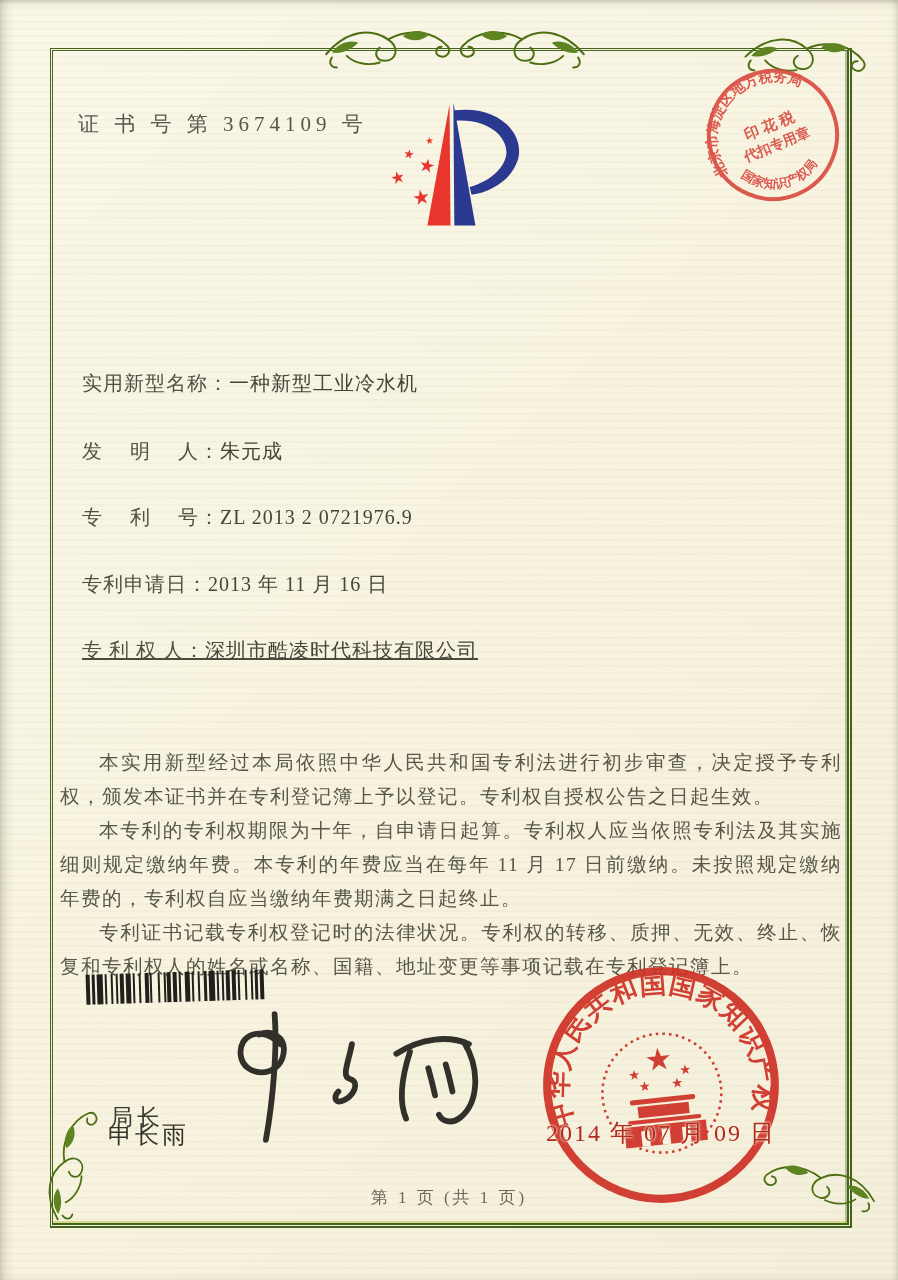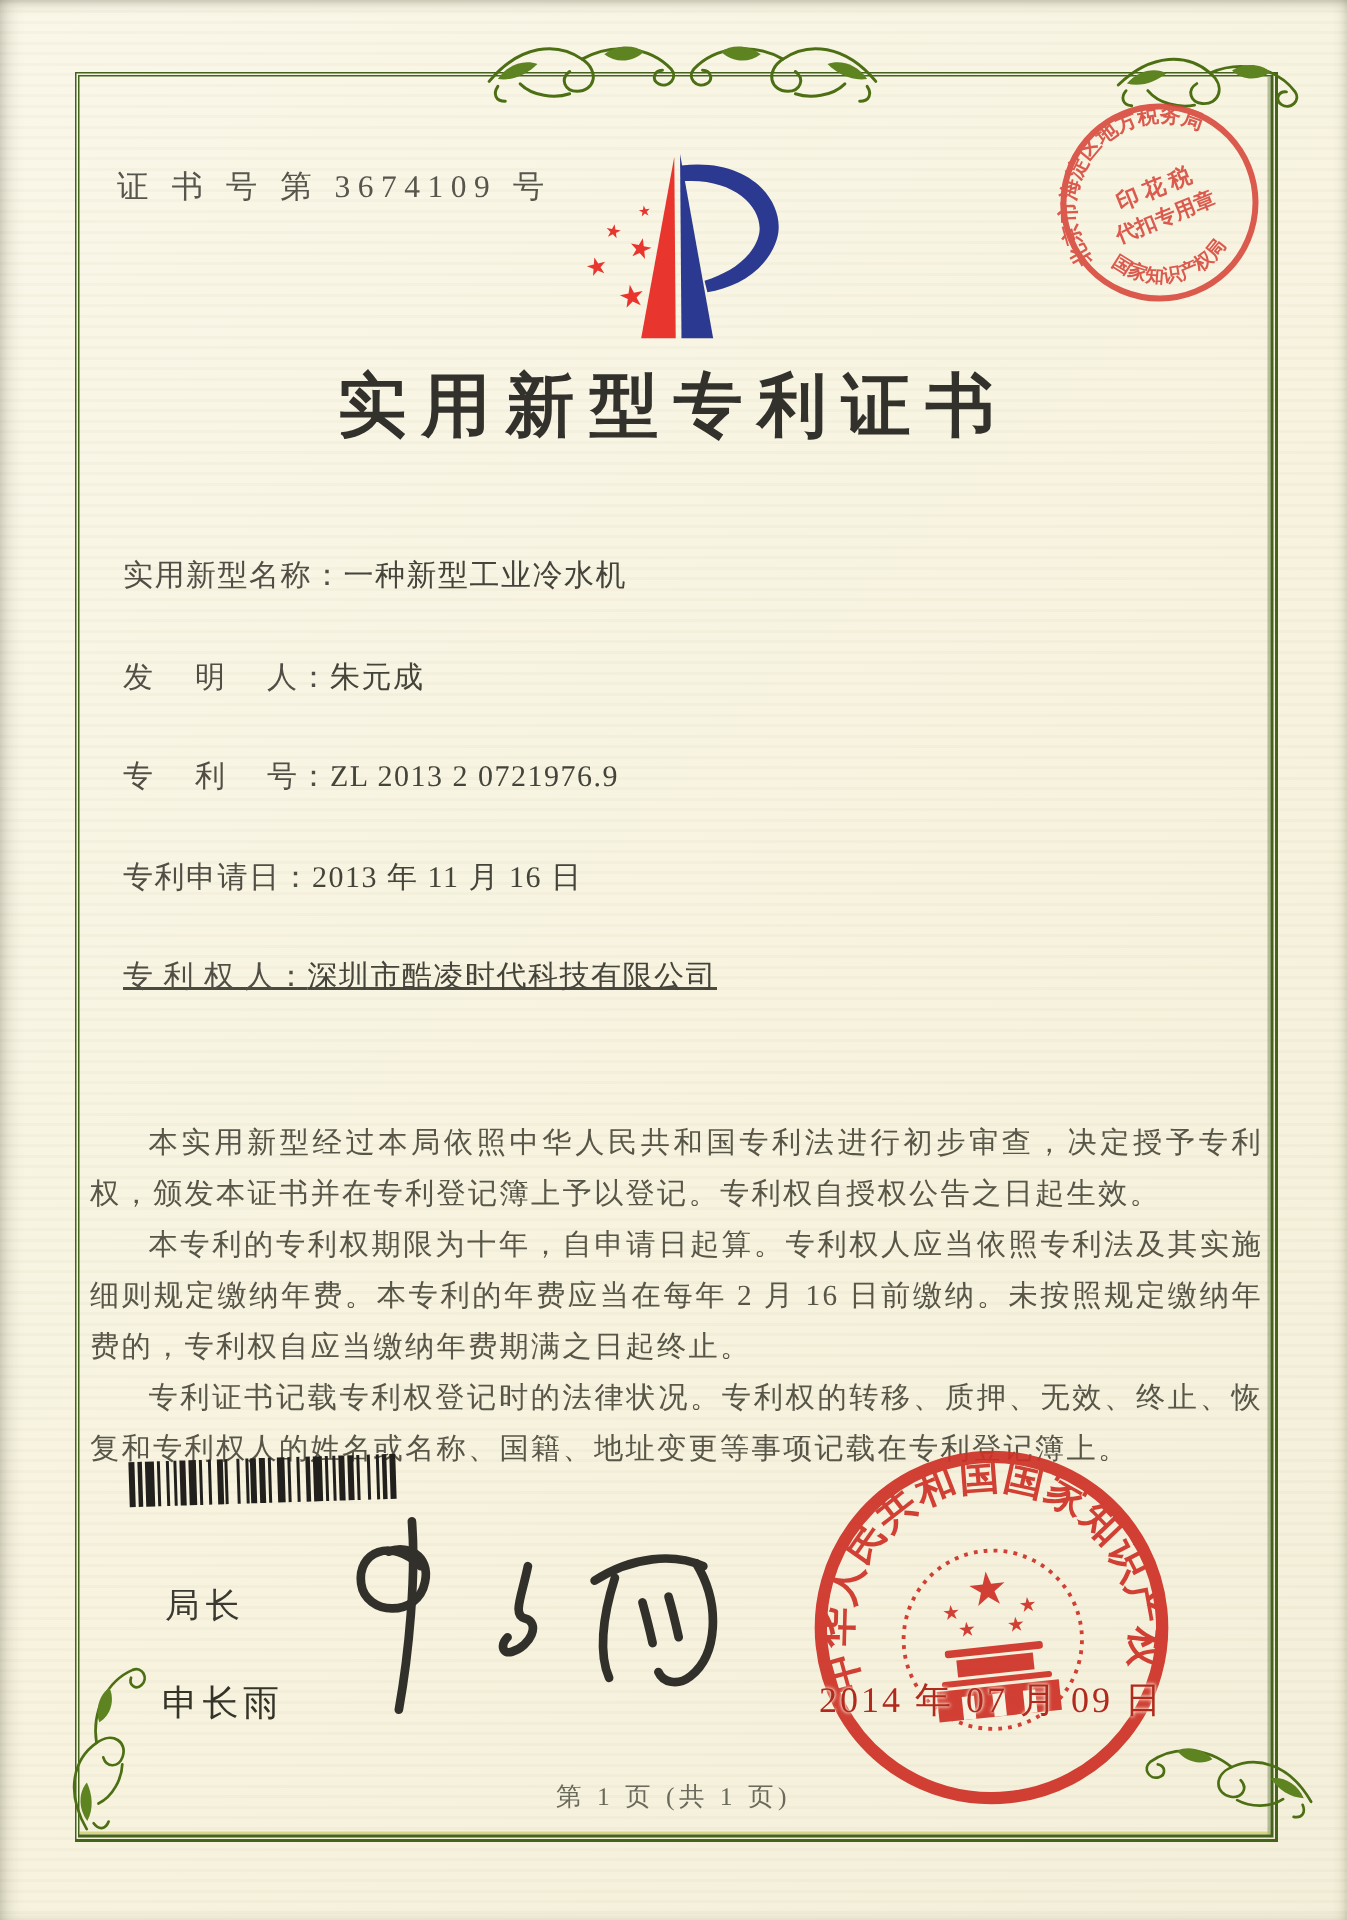--- a/index.html
+++ b/index.html
@@ -38,21 +38,21 @@
     font-size:19.5px; line-height:34px; color:#585648;
     text-align:justify; letter-spacing:1.5px;
   }
   .body-text p{ text-indent:2em; }
   .barcode{
     left:86px; top:972px; height:30px; display:flex; align-items:stretch;
     transform:rotate(-1.8deg);
   }
   .barcode .bar{ background:#22201d; display:block; }
   .barcode .gap{ background:transparent; display:block; }
-  .sig-title{ left:110px; top:1055px; font-size:23px; color:#3b3a32; font-family:"Liberation Sans",sans-serif; letter-spacing:4px; }
+  .sig-title{ left:110px; top:1102px; font-size:23px; color:#3b3a32; font-family:"Liberation Sans",sans-serif; letter-spacing:4px; }
   .sig-name{ left:108px; top:1097px; font-size:24px; color:#353429; font-family:"Liberation Sans",sans-serif; letter-spacing:3px;margin-top:22px; }
   .footer{
     left:0; right:0; top:1186px; text-align:center;
     font-size:17px; color:#6b695b; letter-spacing:3px;
   }
   .seal-date{
     left:546px; top:1117px; font-size:24px; letter-spacing:2px; color:#b12a1d;
     text-shadow:0 0 3px #f7f1de, 0 0 2px #f7f1de; z-index:6;
   }
   .office-seal{ left:538px; top:962px; width:246px; height:246px; opacity:.92; transform:rotate(-6deg); z-index:5; }
@@ -106,41 +106,40 @@
     <path d="M92,12 C142,6 166,40 158,64 C151,85 130,97 110,100 L108,92 C128,86 143,74 146,59 C149,41 128,20 92,23 Z" fill="#2b3990"></path>
     <g fill="#e8352e" text-anchor="middle" font-family="'DejaVu Sans',sans-serif">
       <text x="33" y="88" font-size="17" transform="rotate(-14 33 82)">★</text>
       <text x="45" y="62" font-size="13" transform="rotate(10 45 56)">★</text>
       <text x="66" y="47" font-size="10" transform="rotate(-8 66 42)">★</text>
       <text x="64" y="76" font-size="19" transform="rotate(12 63 68)">★</text>
       <text x="57" y="110" font-size="21" transform="rotate(-10 57 100)">★</text>
     </g>
   </svg>
 
-  <div class="abs title">实用新型专利证书</div>
 
   <div class="abs field-row" style="top:370px;">
     <span class="field-label">实用新型名称：</span><span class="field-value">一种新型工业冷水机</span>
   </div>
   <div class="abs field-row" style="top:438px;">
     <span class="field-label">发　 明　 人：</span><span class="field-value">朱元成</span>
   </div>
   <div class="abs field-row" style="top:504px;">
     <span class="field-label">专　 利　 号：</span><span class="field-value">ZL 2013 2 0721976.9</span>
   </div>
   <div class="abs field-row" style="top:571px;">
     <span class="field-label">专利申请日：</span><span class="field-value">2013 年 11 月 16 日</span>
   </div>
   <div class="abs field-row" style="top:637px;text-decoration:underline;">
     <span class="field-label">专 利 权 人：</span><span class="field-value">深圳市酷凌时代科技有限公司</span>
   </div>
 
   <div class="abs body-text">
     <p>本实用新型经过本局依照中华人民共和国专利法进行初步审查，决定授予专利权，颁发本证书并在专利登记簿上予以登记。专利权自授权公告之日起生效。</p>
-    <p>本专利的专利权期限为十年，自申请日起算。专利权人应当依照专利法及其实施细则规定缴纳年费。本专利的年费应当在每年 2 月 16 日前缴纳。未按照规定缴纳年费的，专利权自应当缴纳年费期满之日起终止。</p>
+    <p>本专利的专利权期限为十年，自申请日起算。专利权人应当依照专利法及其实施细则规定缴纳年费。本专利的年费应当在每年 11 月 17 日前缴纳。未按照规定缴纳年费的，专利权自应当缴纳年费期满之日起终止。</p>
     <p>专利证书记载专利权登记时的法律状况。专利权的转移、质押、无效、终止、恢复和专利权人的姓名或名称、国籍、地址变更等事项记载在专利登记簿上。</p>
   </div>
 
   <div class="abs barcode">
       <span class="bar" style="width: 3.8px;"></span>
       <span class="gap" style="width: 1.9px;"></span>
       <span class="bar" style="width: 3.8px;"></span>
       <span class="gap" style="width: 1.9px;"></span>
       <span class="bar" style="width: 5.7px;"></span>
       <span class="gap" style="width: 1.9px;"></span>

